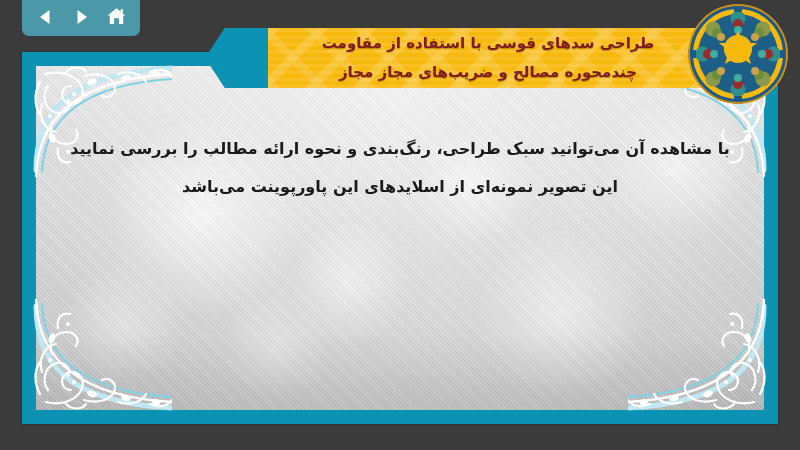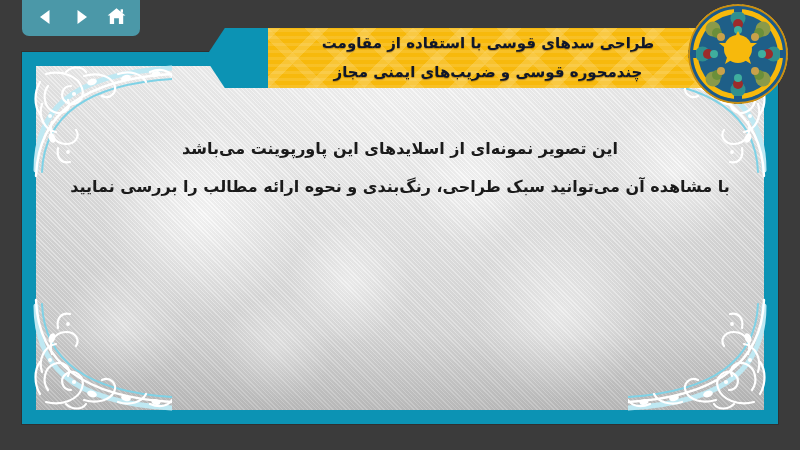--- a/index.html
+++ b/index.html
@@ -50,21 +50,21 @@
     background:
       repeating-linear-gradient(135deg,
         rgba(255,255,255,.55) 0px, rgba(255,255,255,.55) 9px,
         rgba(255,255,255,0) 9px, rgba(255,255,255,0) 34px),
       repeating-linear-gradient(45deg,
         rgba(255,255,255,.45) 0px, rgba(255,255,255,.45) 9px,
         rgba(255,255,255,0) 9px, rgba(255,255,255,0) 34px);
   }
   #titletext{
     position:relative;z-index:3;
-    direction:rtl;text-align:center;color:#0f172a;
+    direction:rtl;text-align:center;color:#7f1d1d;
     font-size:15px;line-height:29px;font-weight:700;
     padding:1px 10px 0 10px;
     text-shadow:0 1px 1px rgba(120,70,0,.45);
     white-space:nowrap;
   }
   #titletext div{white-space:nowrap;}
 
   
   #medallion{
     position:absolute;left:686px;top:2px;width:104px;height:104px;z-index:30;
@@ -139,21 +139,21 @@
     </div>
   </div>
 
   <div id="tealtab"></div>
 
   <div id="titleband">
     <div class="stripes"></div>
     <div class="chevrons"></div>
     <div id="titletext">
       <div>طراحی سدهای قوسی با استفاده از مقاومت</div>
-      <div>چندمحوره قوسی و ضریب‌های ایمنی مجاز</div>
+      <div>چندمحوره مصالح و ضریب‌های مجاز مجاز</div>
     </div>
   </div>
 
   <svg id="medallion" viewBox="0 0 104 104">
     <defs>
       <clipPath id="medclip">
           <circle cx="52" cy="52" r="50"></circle>
         </clipPath>
     </defs>
     <g clip-path="url(#medclip)">
@@ -315,17 +315,17 @@
       <ellipse cx="104" cy="26" rx="5" ry="3" transform="rotate(-14 104 26)"></ellipse>
       <ellipse cx="134" cy="22" rx="4.5" ry="2.8" transform="rotate(-12 134 22)"></ellipse>
       <ellipse cx="30" cy="86" rx="3.2" ry="5" transform="rotate(-20 30 86)"></ellipse>
       <circle cx="52" cy="42" r="2.1"></circle>
       <circle cx="28" cy="64" r="2"></circle>
       <circle cx="46" cy="100" r="1.9"></circle>
     </g>
   </svg>
 
   <div id="bodytext">
+    <div>با مشاهده آن می‌توانید سبک طراحی، رنگ‌بندی و نحوه ارائه مطالب را بررسی نمایید</div>
     <div>این تصویر نمونه‌ای از اسلایدهای این پاورپوینت می‌باشد</div>
-    <div>با مشاهده آن می‌توانید سبک طراحی، رنگ‌بندی و نحوه ارائه مطالب را بررسی نمایید</div>
   </div>
 
 </div>
 
 </body></html>

